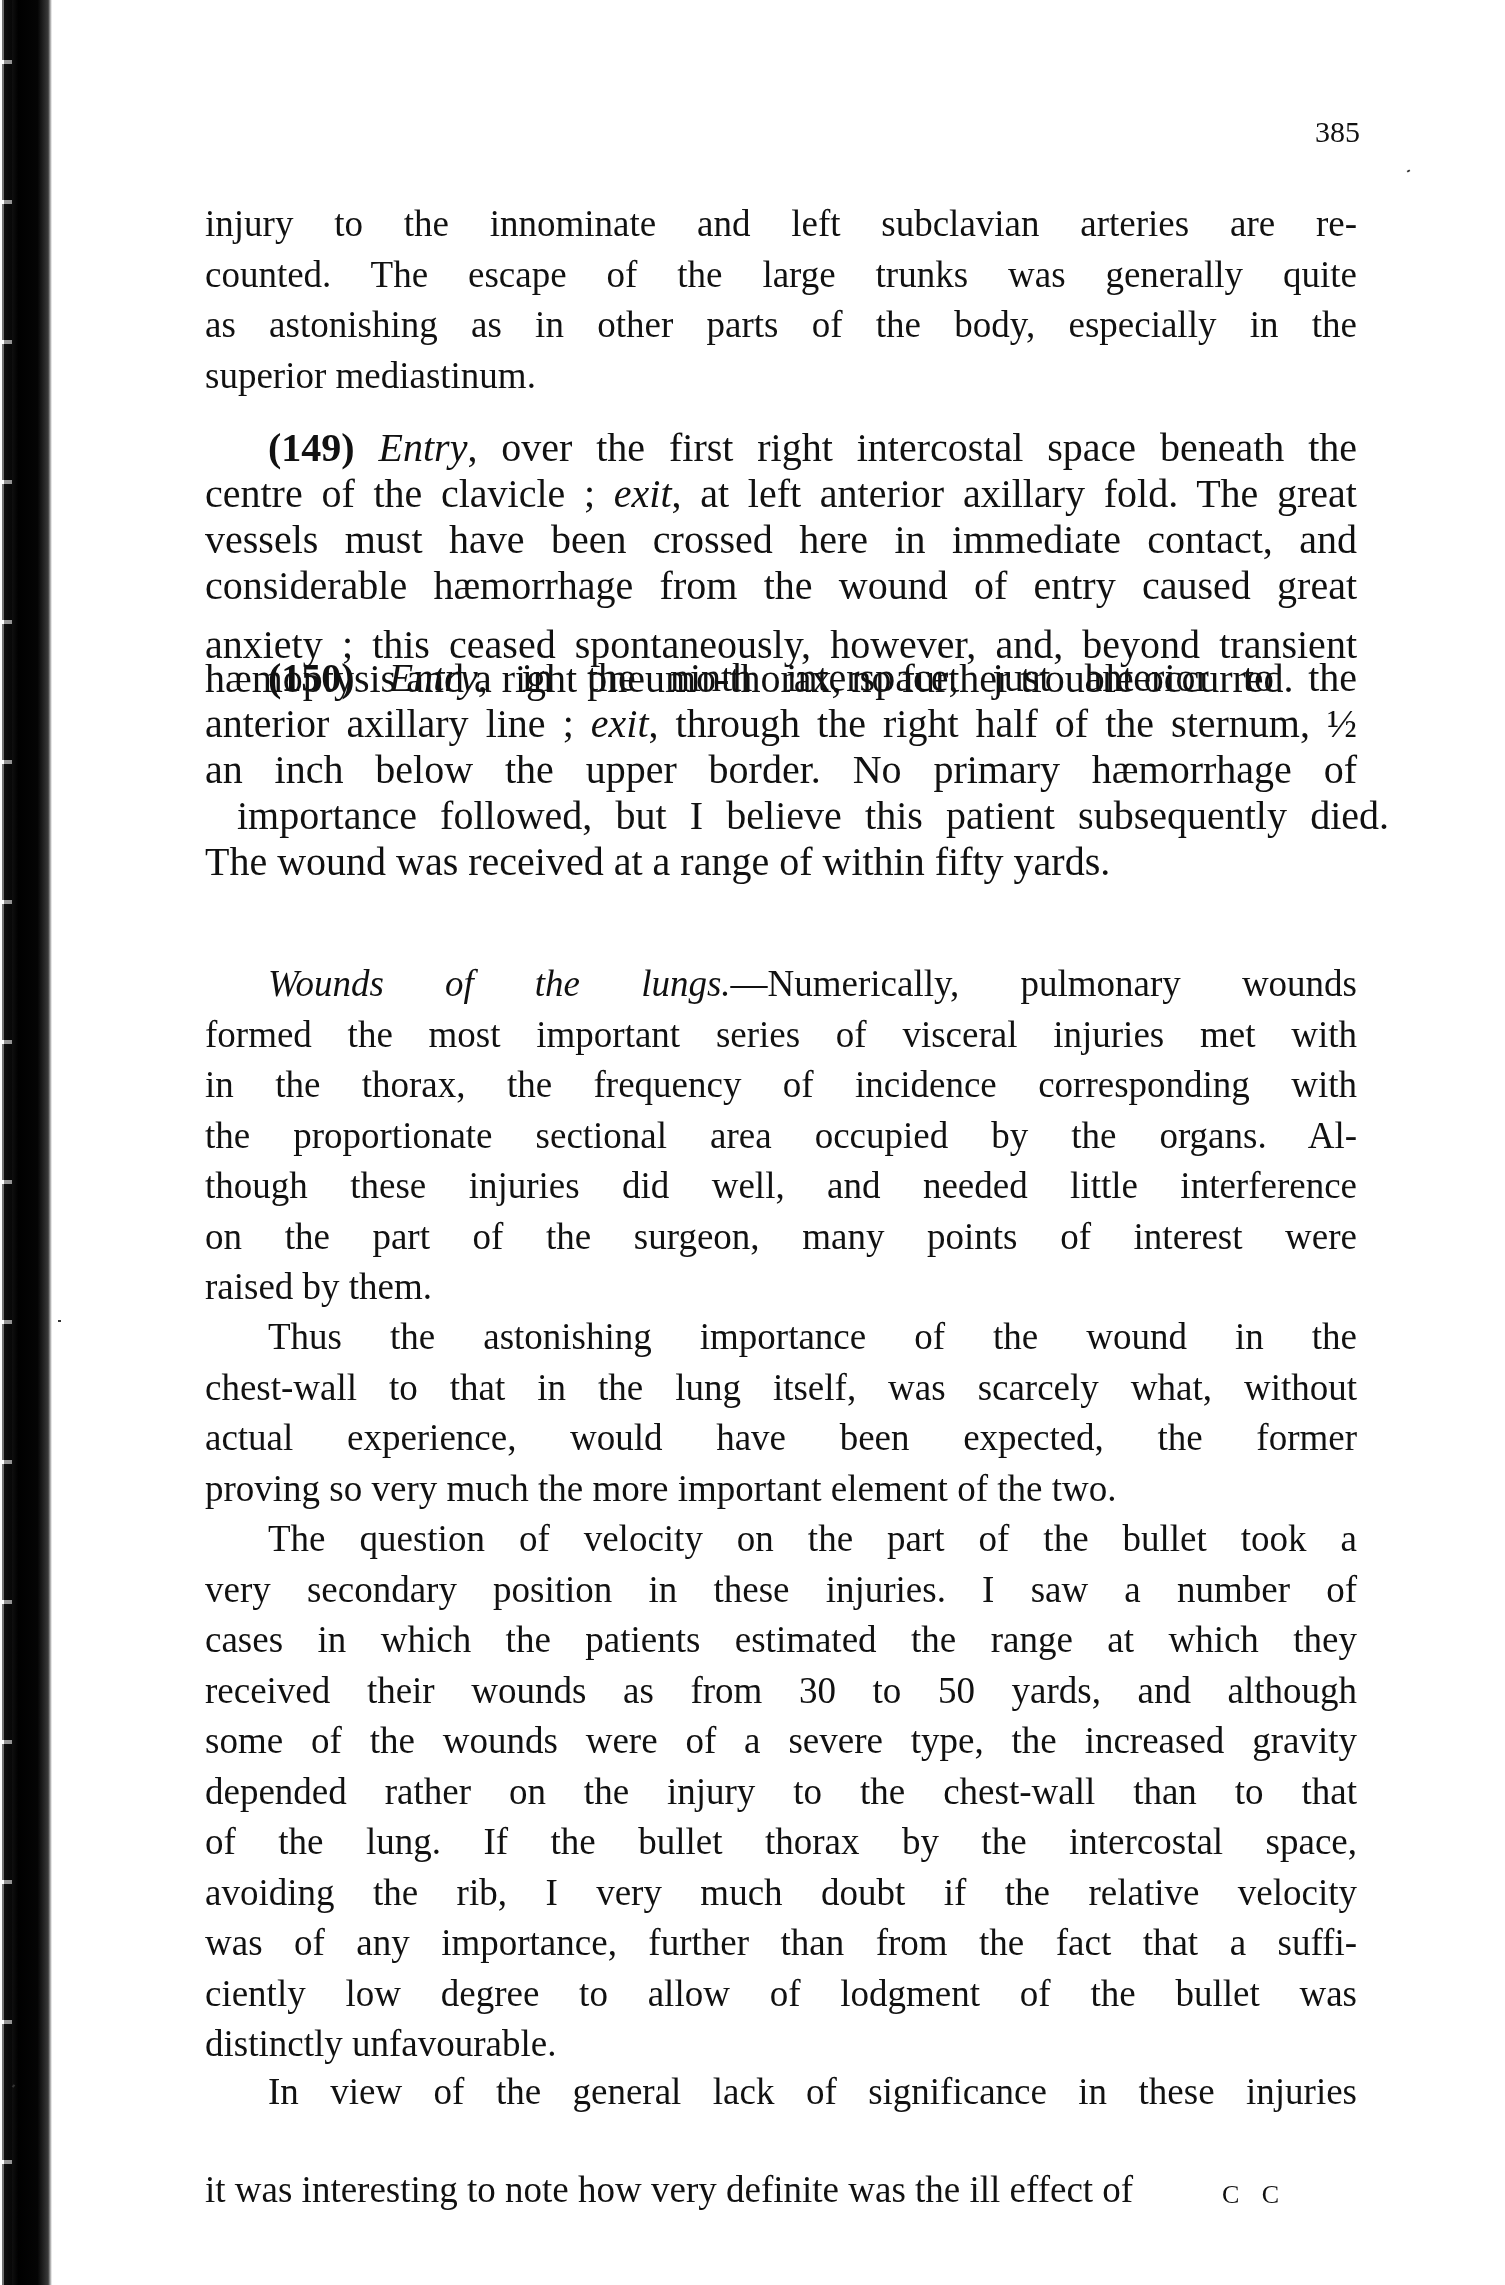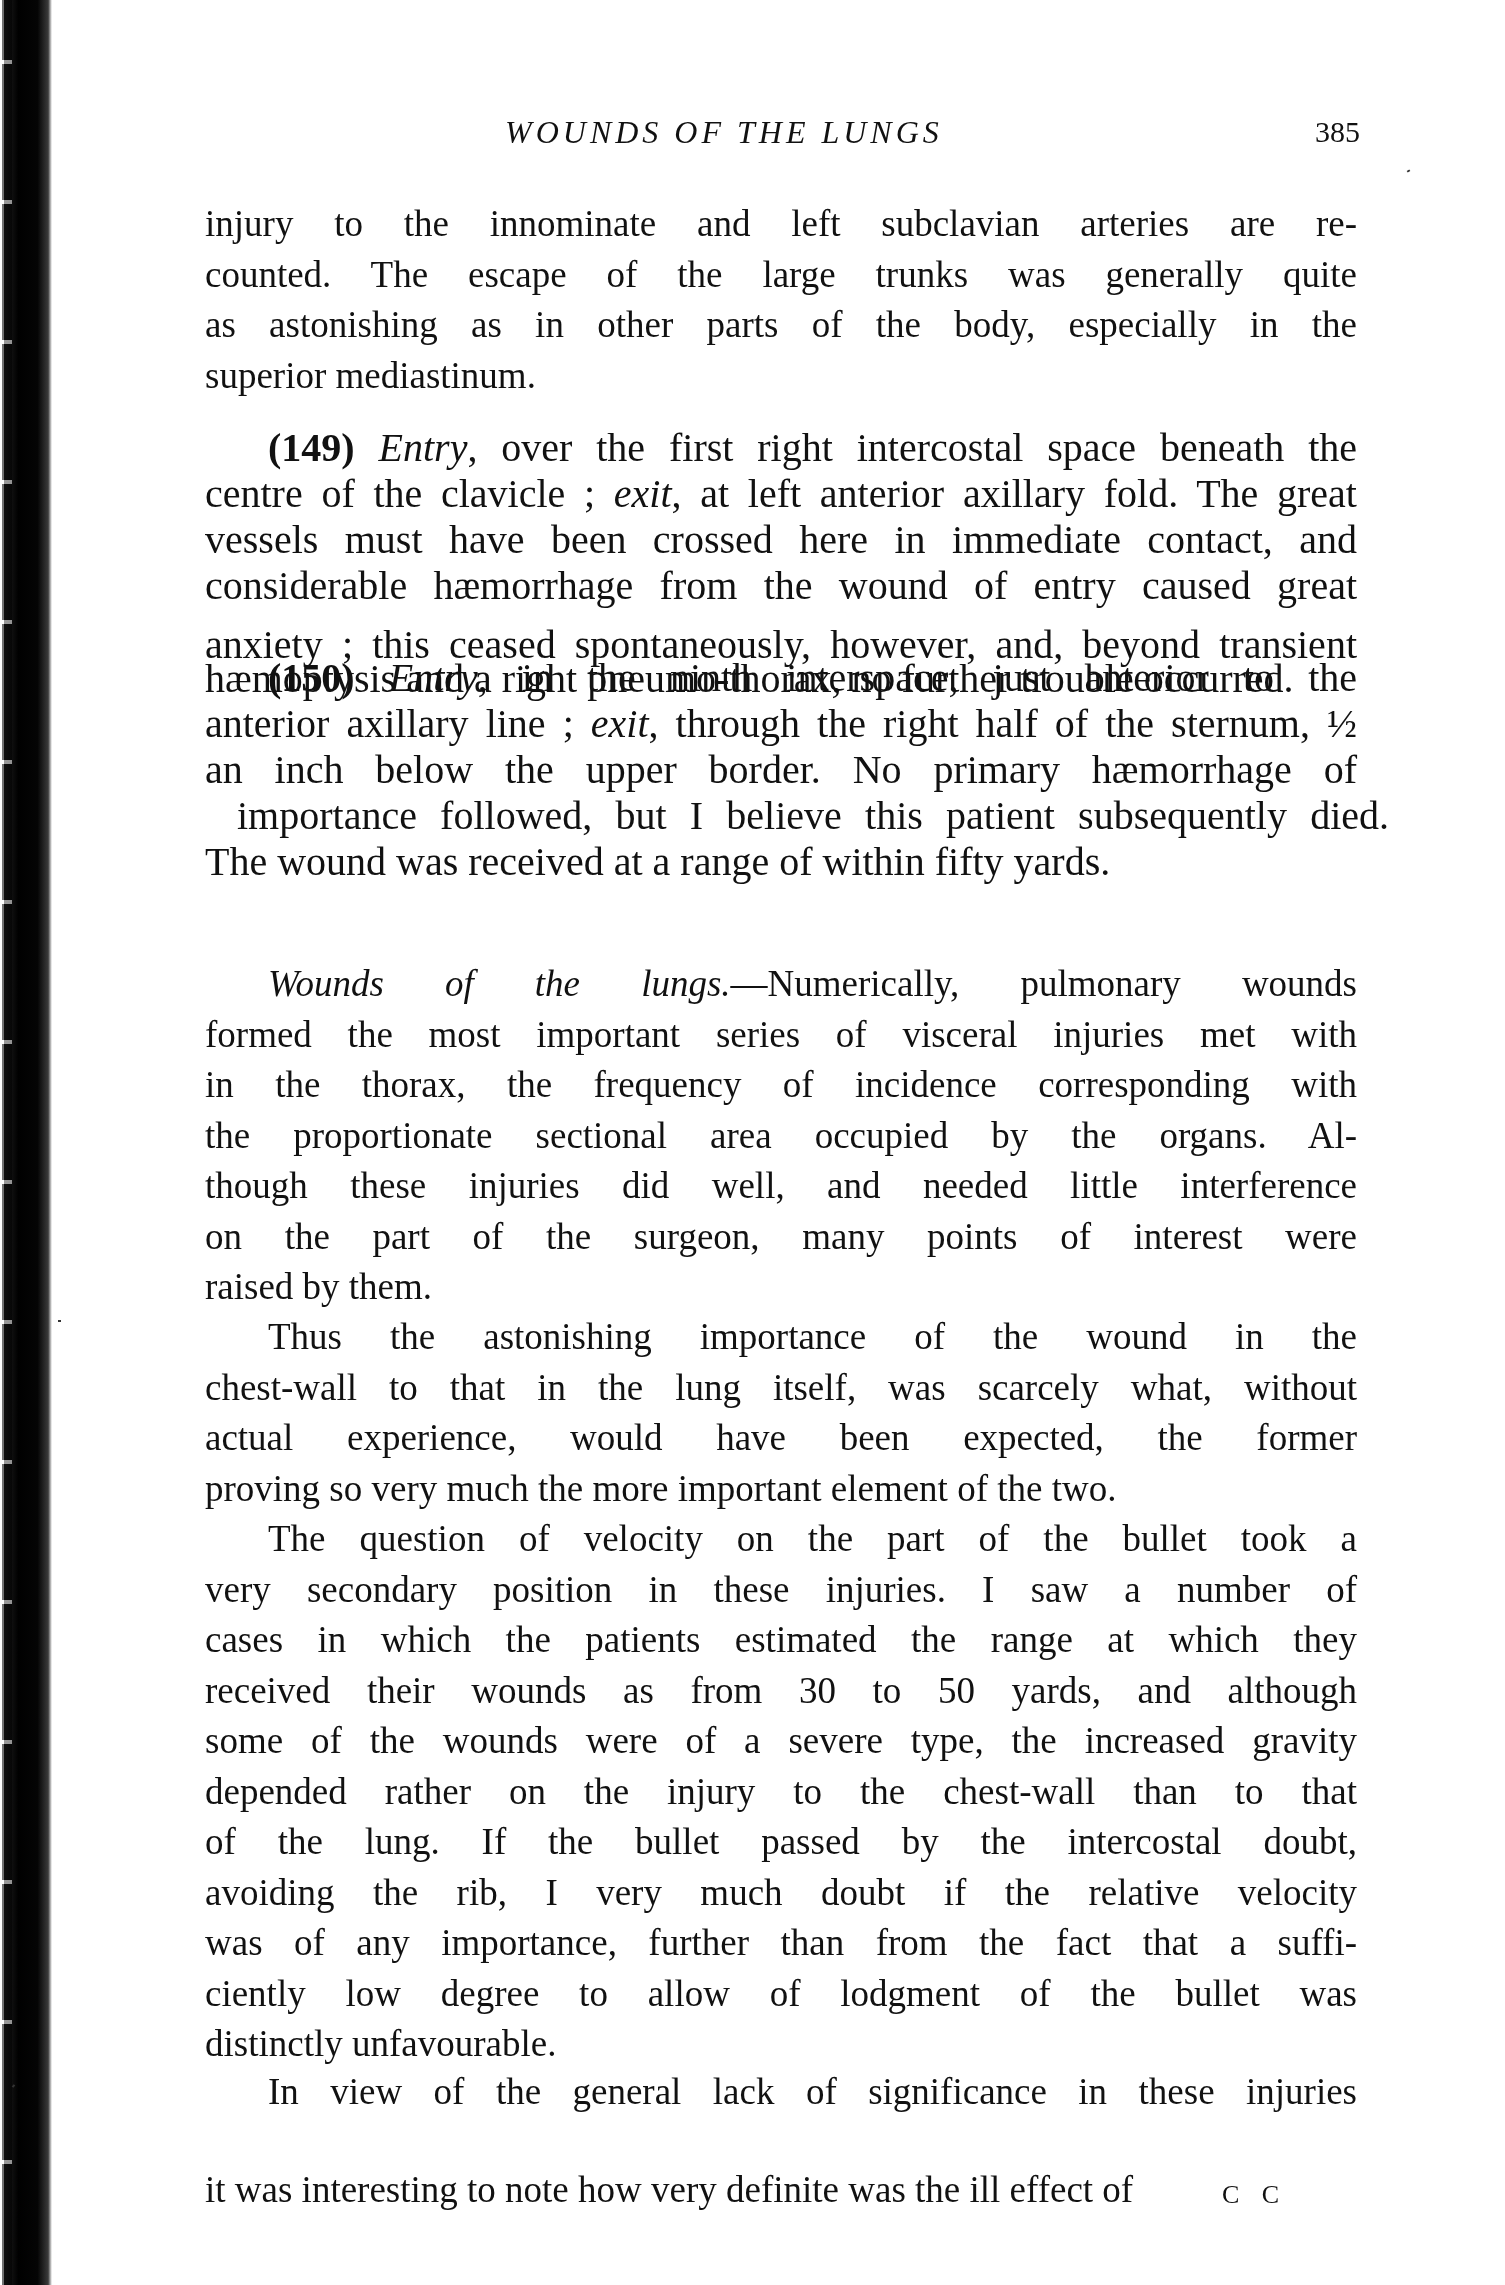--- a/index.html
+++ b/index.html
@@ -25,21 +25,20 @@
          line-height: 34px; }
   .speck { position: absolute; width: 3px; height: 2px; background: #333; }
 </style>
 </head>
 <body>
 
 <div class="binding"></div>
 <div class="binding-edge"></div>
 
 <header class="running-head">
-  <span class="head-title">WOUNDS OF THE LUNGS</span>
   <span class="page-number">385</span>
 </header>
 
 <main id="page-body">
     <section>
       <div class="line big" style="top: 199px;">injury to the innominate and left subclavian arteries are re-</div>
       <div class="line big" style="top: 249.5px;">counted. The escape of the large trunks was generally quite</div>
       <div class="line big" style="top: 300px;">as astonishing as in other parts of the body, especially in the</div>
       <div class="line big last" style="top: 350.5px;">superior mediastinum.</div>
     </section>
@@ -73,21 +72,21 @@
       <div class="line big" style="top: 1413px;">actual experience, would have been expected, the former</div>
       <div class="line big last" style="top: 1463.5px;">proving so very much the more important element of the two.</div>
     </section>
     <section>
       <div class="line big indent" style="top: 1514px;">The question of velocity on the part of the bullet took a</div>
       <div class="line big" style="top: 1564.5px;">very secondary position in these injuries. I saw a number of</div>
       <div class="line big" style="top: 1615px;">cases in which the patients estimated the range at which they</div>
       <div class="line big" style="top: 1665.5px;">received their wounds as from 30 to 50 yards, and although</div>
       <div class="line big" style="top: 1716px;">some of the wounds were of a severe type, the increased gravity</div>
       <div class="line big" style="top: 1766.5px;">depended rather on the injury to the chest-wall than to that</div>
-      <div class="line big" style="top: 1817px;">of the lung. If the bullet passed by the intercostal doubt,</div>
+      <div class="line big" style="top: 1817px;">of the lung. If the bullet thorax by the intercostal space,</div>
       <div class="line big" style="top: 1867.5px;">avoiding the rib, I very much doubt if the relative velocity</div>
       <div class="line big" style="top: 1918px;">was of any importance, further than from the fact that a suffi-</div>
       <div class="line big" style="top: 1968.5px;">ciently low degree to allow of lodgment of the bullet was</div>
       <div class="line big last" style="top: 2019px;">distinctly unfavourable.</div>
     </section>
     <section>
       <div class="line big indent" style="top: 2067px;">In view of the general lack of significance in these injuries</div>
       <div class="line big last" style="top: 2117.5px; margin-top: 47px;">it was interesting to note how very definite was the ill effect of</div>
     </section>
   </main>

